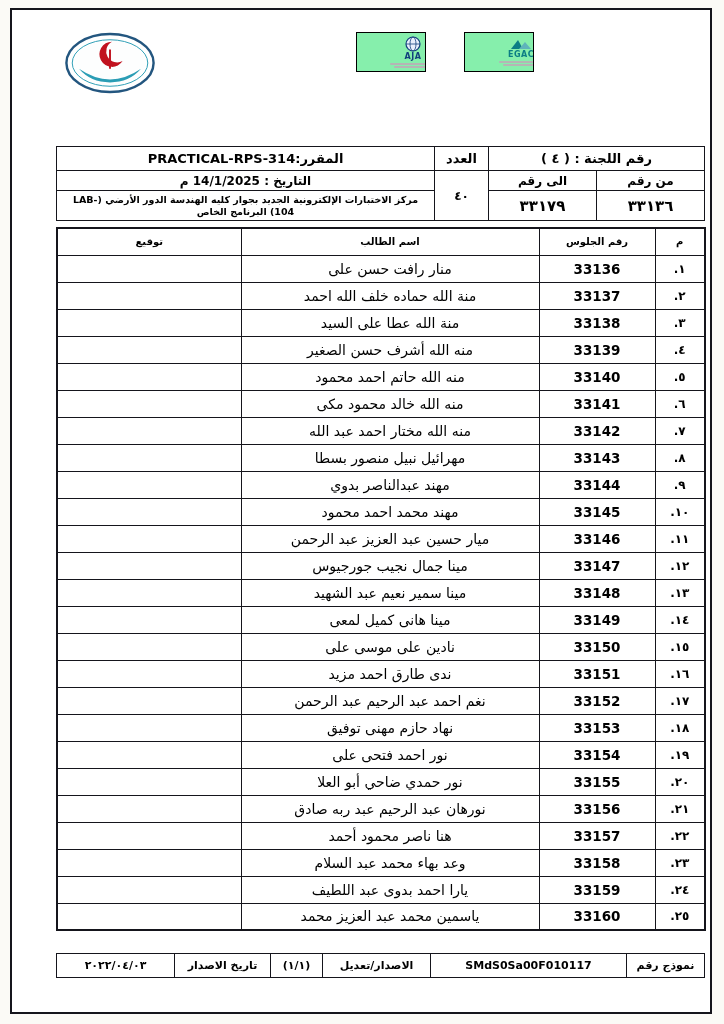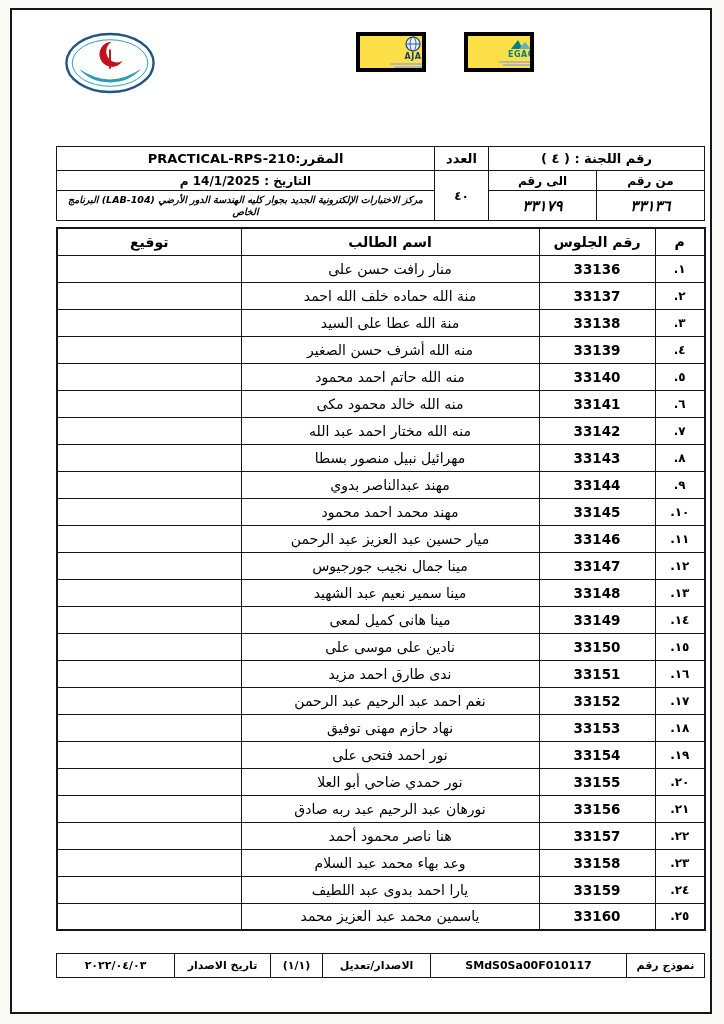--- a/index.html
+++ b/index.html
@@ -22,21 +22,21 @@
     display:flex; direction:rtl;
     justify-content:space-between; align-items:flex-start;
     padding:22px 14px 2px 14px; height:132px;
   }
   .uni-block{ width:150px; text-align:center; }
   .uni-block .uni-name{ font-weight:bold; font-size:13px; margin-top:1px; }
   .uni-block .fac-name{ font-weight:bold; font-size:13px; }
   .center-block{ flex:1; text-align:center; }
   .cert-row{ display:flex; justify-content:center; gap:38px; margin-bottom:8px; }
   .cert-box{
-    width:70px; height:40px; border:4px solid #000000; background:#fde047;
+    width:70px; height:40px; border:1px solid #000000; background:#86efac;
     display:flex; flex-direction:column; align-items:center; justify-content:center;
     overflow:hidden;
     padding-left:44px;
   }
   .cert-name{ font-size:8px; font-weight:bold; letter-spacing:.5px; }
   .cert-egac .cert-name{ color:#0b7d84; }
   .cert-aja .cert-name{ color:#123f7c; }
   .micro-line{ height:2px; background:#b5b5b5; border-radius:1px; margin-top:1.5px; }
   .page-title{ font-size:18px; font-weight:bold; }
   .page-subtitle{ font-size:15px; font-weight:bold; margin-top:5px; }
@@ -51,30 +51,30 @@
   .sheet{ margin:0 6px 0 44px; width:648px; }
   td,th{ border:1.2px solid #15151c; vertical-align:middle; text-align:center; overflow:hidden; }
 
   
   .info-table{ margin-top:4px; border:1.6px solid #15151c; }
   .info-table .c-from{ width:108px; } .info-table .c-to{ width:108px; }
   .info-table .c-count{ width:54px; } .info-table .c-course{ width:378px; }
   .info-table td{ font-weight:bold; }
   .row-a td{ height:24px; font-size:13px; }
   .row-b td{ height:20px; font-size:12px; }
-  .row-c td{ height:30px;font-style:italic; }
+  .row-c td{ height:30px; }
   .num-val{ font-size:15px; }
   .count-val{ font-size:17px; }
   .location-cell{ font-size:9.5px; line-height:1.25; padding:1px 4px; }
   .course-cell,.date-cell{ font-size:13px; }
   .course-cell .ltr{ direction:ltr; unicode-bidi:embed; }
 
   
   .main-table{ margin-top:6px; border:2px solid #15151c; }
-  .main-table th{ height:27px; font-size:14px; font-weight:bold; background:#fff; }
+  .main-table th{ height:27px; font-size:10px; font-weight:bold; background:#fff; }
   .main-table td{ height:27px; }
   .c-idx{ width:50px; } .c-seat{ width:116px; } .c-name{ width:298px; } .c-sign{ width:184px; }
   .idx-cell{ font-size:12px; font-weight:bold; }
   .seat-cell{ font-size:13.5px; font-weight:bold; }
   .name-cell{ font-size:14px; font-weight:normal; }
 
   
   .footer-table{ margin-top:22px; border:1.6px solid #15151c; }
   .footer-table td{ height:24px; font-size:11px; font-weight:bold; }
   .f-form{ width:78px; } .f-code{ width:196px; } .f-rev{ width:108px; }
@@ -130,21 +130,21 @@
         <col class="c-from">
         <col class="c-to">
         <col class="c-count">
         <col class="c-course">
       </colgroup>
     <tbody>
         <tr class="row-a">
       <td colspan="2">رقم اللجنة : ( ٤ )</td>
       <td>العدد</td>
       <td class="course-cell">
-        <span>المقرر:</span><span class="ltr">PRACTICAL-RPS-210</span>
+        <span>المقرر:</span><span class="ltr">PRACTICAL-RPS-314</span>
       </td>
     </tr>
     <tr class="row-b">
       <td>من رقم</td>
       <td>الى رقم</td>
       <td rowspan="2" class="count-val">٤٠</td>
       <td class="date-cell">
         <span>التاريخ :</span>
         <span>14/1/2025 م</span>
       </td>

